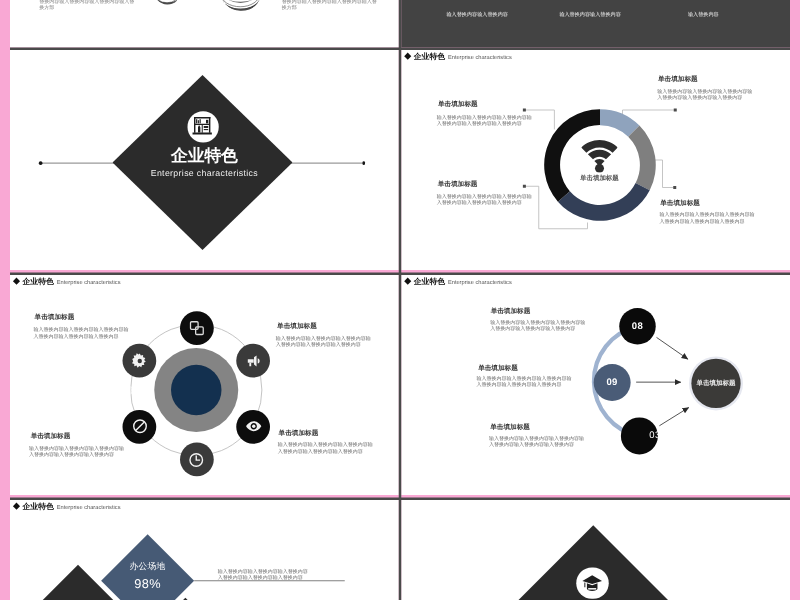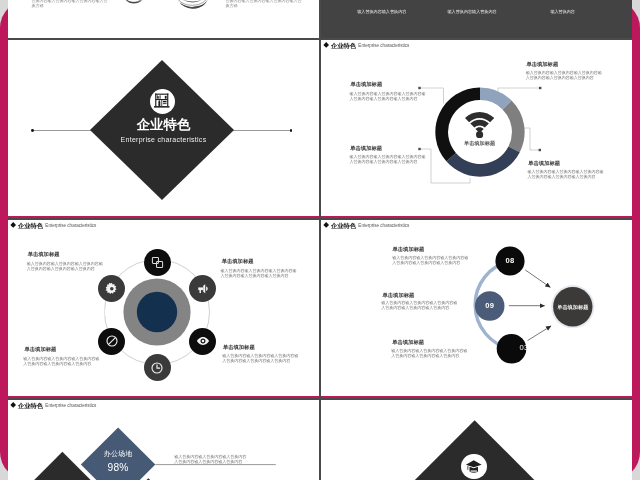--- a/index.html
+++ b/index.html
@@ -1,18 +1,18 @@
 <!DOCTYPE html>
 <html><head>
 <meta charset="utf-8">
 <style>
   html,body{margin:0;padding:0;}
   body{width:640px;height:480px;overflow:hidden;background:#d8d8d8;
        font-family:"Liberation Sans",sans-serif;-webkit-font-smoothing:antialiased;}
-  .page{position:absolute;left:0;top:0;width:640px;height:480px;background:#be185d;border-radius:28px;}
+  .page{position:absolute;left:0;top:0;width:640px;height:480px;background:#f9a8d4;}
   .slide{position:absolute;background:#ffffff;overflow:hidden;}
   .divider{position:absolute;background:#4a4a4a;}
   
   .hdr{position:absolute;left:3.4px;top:1.6px;display:flex;align-items:center;}
   .hdr .dia{width:4.4px;height:4.4px;background:#111;transform:rotate(45deg);margin-right:2.2px;}
   .hdr .zh{font-size:6.3px;font-weight:bold;color:#111;letter-spacing:0px;line-height:7px;}
   .hdr .en{font-size:4.55px;color:#555;margin-left:2.2px;letter-spacing:0px;line-height:7px;}
   .t-title{position:absolute;font-size:5.3px;font-weight:bold;color:#3a3a3a;letter-spacing:0px;white-space:nowrap;line-height:6px;}
   .t-body{position:absolute;font-size:4.0px;color:#6a6a6a;line-height:5px;letter-spacing:0px;white-space:nowrap;}
   .ico{position:absolute;border-radius:50%;display:flex;align-items:center;justify-content:center;}

